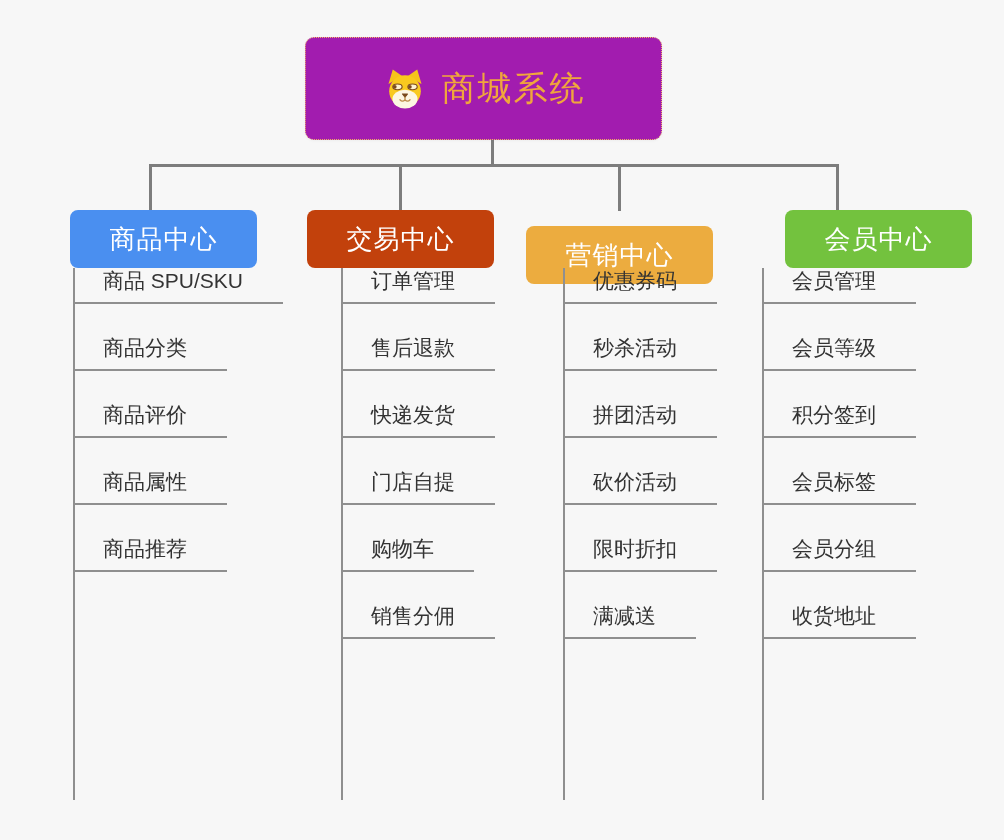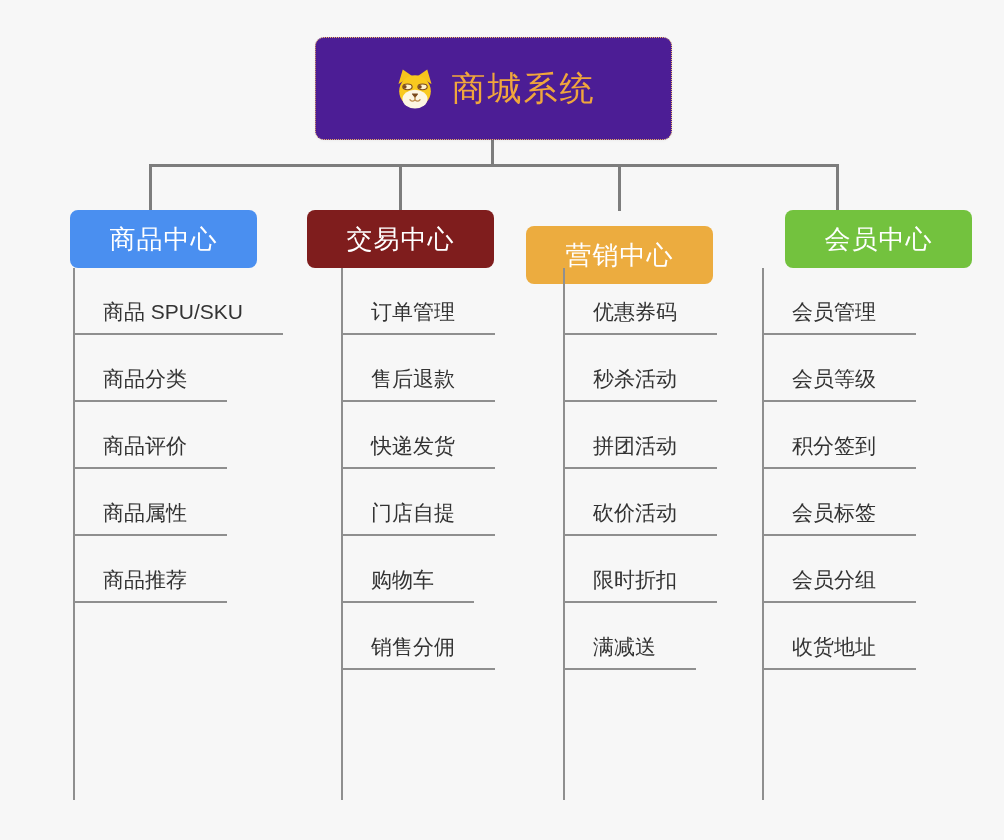--- a/index.html
+++ b/index.html
@@ -22,23 +22,23 @@
   .conn-branch-bus  { left: 149px; top: 164px; width: 690px; height: 3px; }
   .conn-drop        { top: 164px; width: 3px; height: 47px; }
   .drop-0 { left: 149px; }
   .drop-1 { left: 399px; }
   .drop-2 { left: 618px; }
   .drop-3 { left: 836px; }
 
   
   .root-node {
     position: absolute;
-    left: 315px; top: 37px;
+    left: 305px; top: 37px;
     width: 357px; height: 103px;
-    background: #4c1d95;
+    background: #a21caf;
     border: 1px dotted #f3b866;
     border-radius: 9px;
     display: flex;
     align-items: center;
     justify-content: center;
     gap: 14px;
     box-shadow: 0 1px 3px rgba(0,0,0,0.04);
   }
   .root-title {
     font-size: 34px;
@@ -82,21 +82,21 @@
   .col-3 { left: 762px; }
   .trunk {
     position: absolute;
     left: 0; top: 0;
     width: 2px; height: 532px;
     background: #8f8f8f;
   }
   .slot {
     height: 67px;
     display: flex;
-    align-items: flex-end;
+    align-items: flex-start;
   }
   .leaf {
     display: inline-block;
     padding: 0 40px 9px 30px;
     border-bottom: 2px solid #8f8f8f;
     font-size: 21px;
     color: #333333;
     white-space: nowrap;
     line-height: 1.2;
   }
@@ -127,21 +127,21 @@
         <path d="M28.5 36 L35.5 36 L32 40.5 Z" fill="#7a4a1e" stroke="#7a4a1e" stroke-width="1.5" stroke-linejoin="round"></path>
         <path d="M32 40.5 L32 44 M25 44 Q28.5 48 32 44 Q35.5 48 39 44" fill="none" stroke="#bd8c4b" stroke-width="1.8" stroke-linecap="round"></path>
       </svg>
     </span>
     <span class="root-title" style="color: rgb(240, 166, 60);">商城系统</span>
   </div>
 
   <div class="branch-header bh-0" style="background-color: rgb(74, 143, 240);">
     <span>商品中心</span>
   </div>
-  <div class="branch-header bh-1" style="background-color: #7f1d1d;">
+  <div class="branch-header bh-1" style="background-color: #c2410c;">
     <span>交易中心</span>
   </div>
   <div class="branch-header bh-2" style="background-color: rgb(236, 172, 63);">
     <span>营销中心</span>
   </div>
   <div class="branch-header bh-3" style="background-color: rgb(115, 194, 62); margin-left: 41px;">
     <span>会员中心</span>
   </div>
 
   <div class="branch-col col-0">

